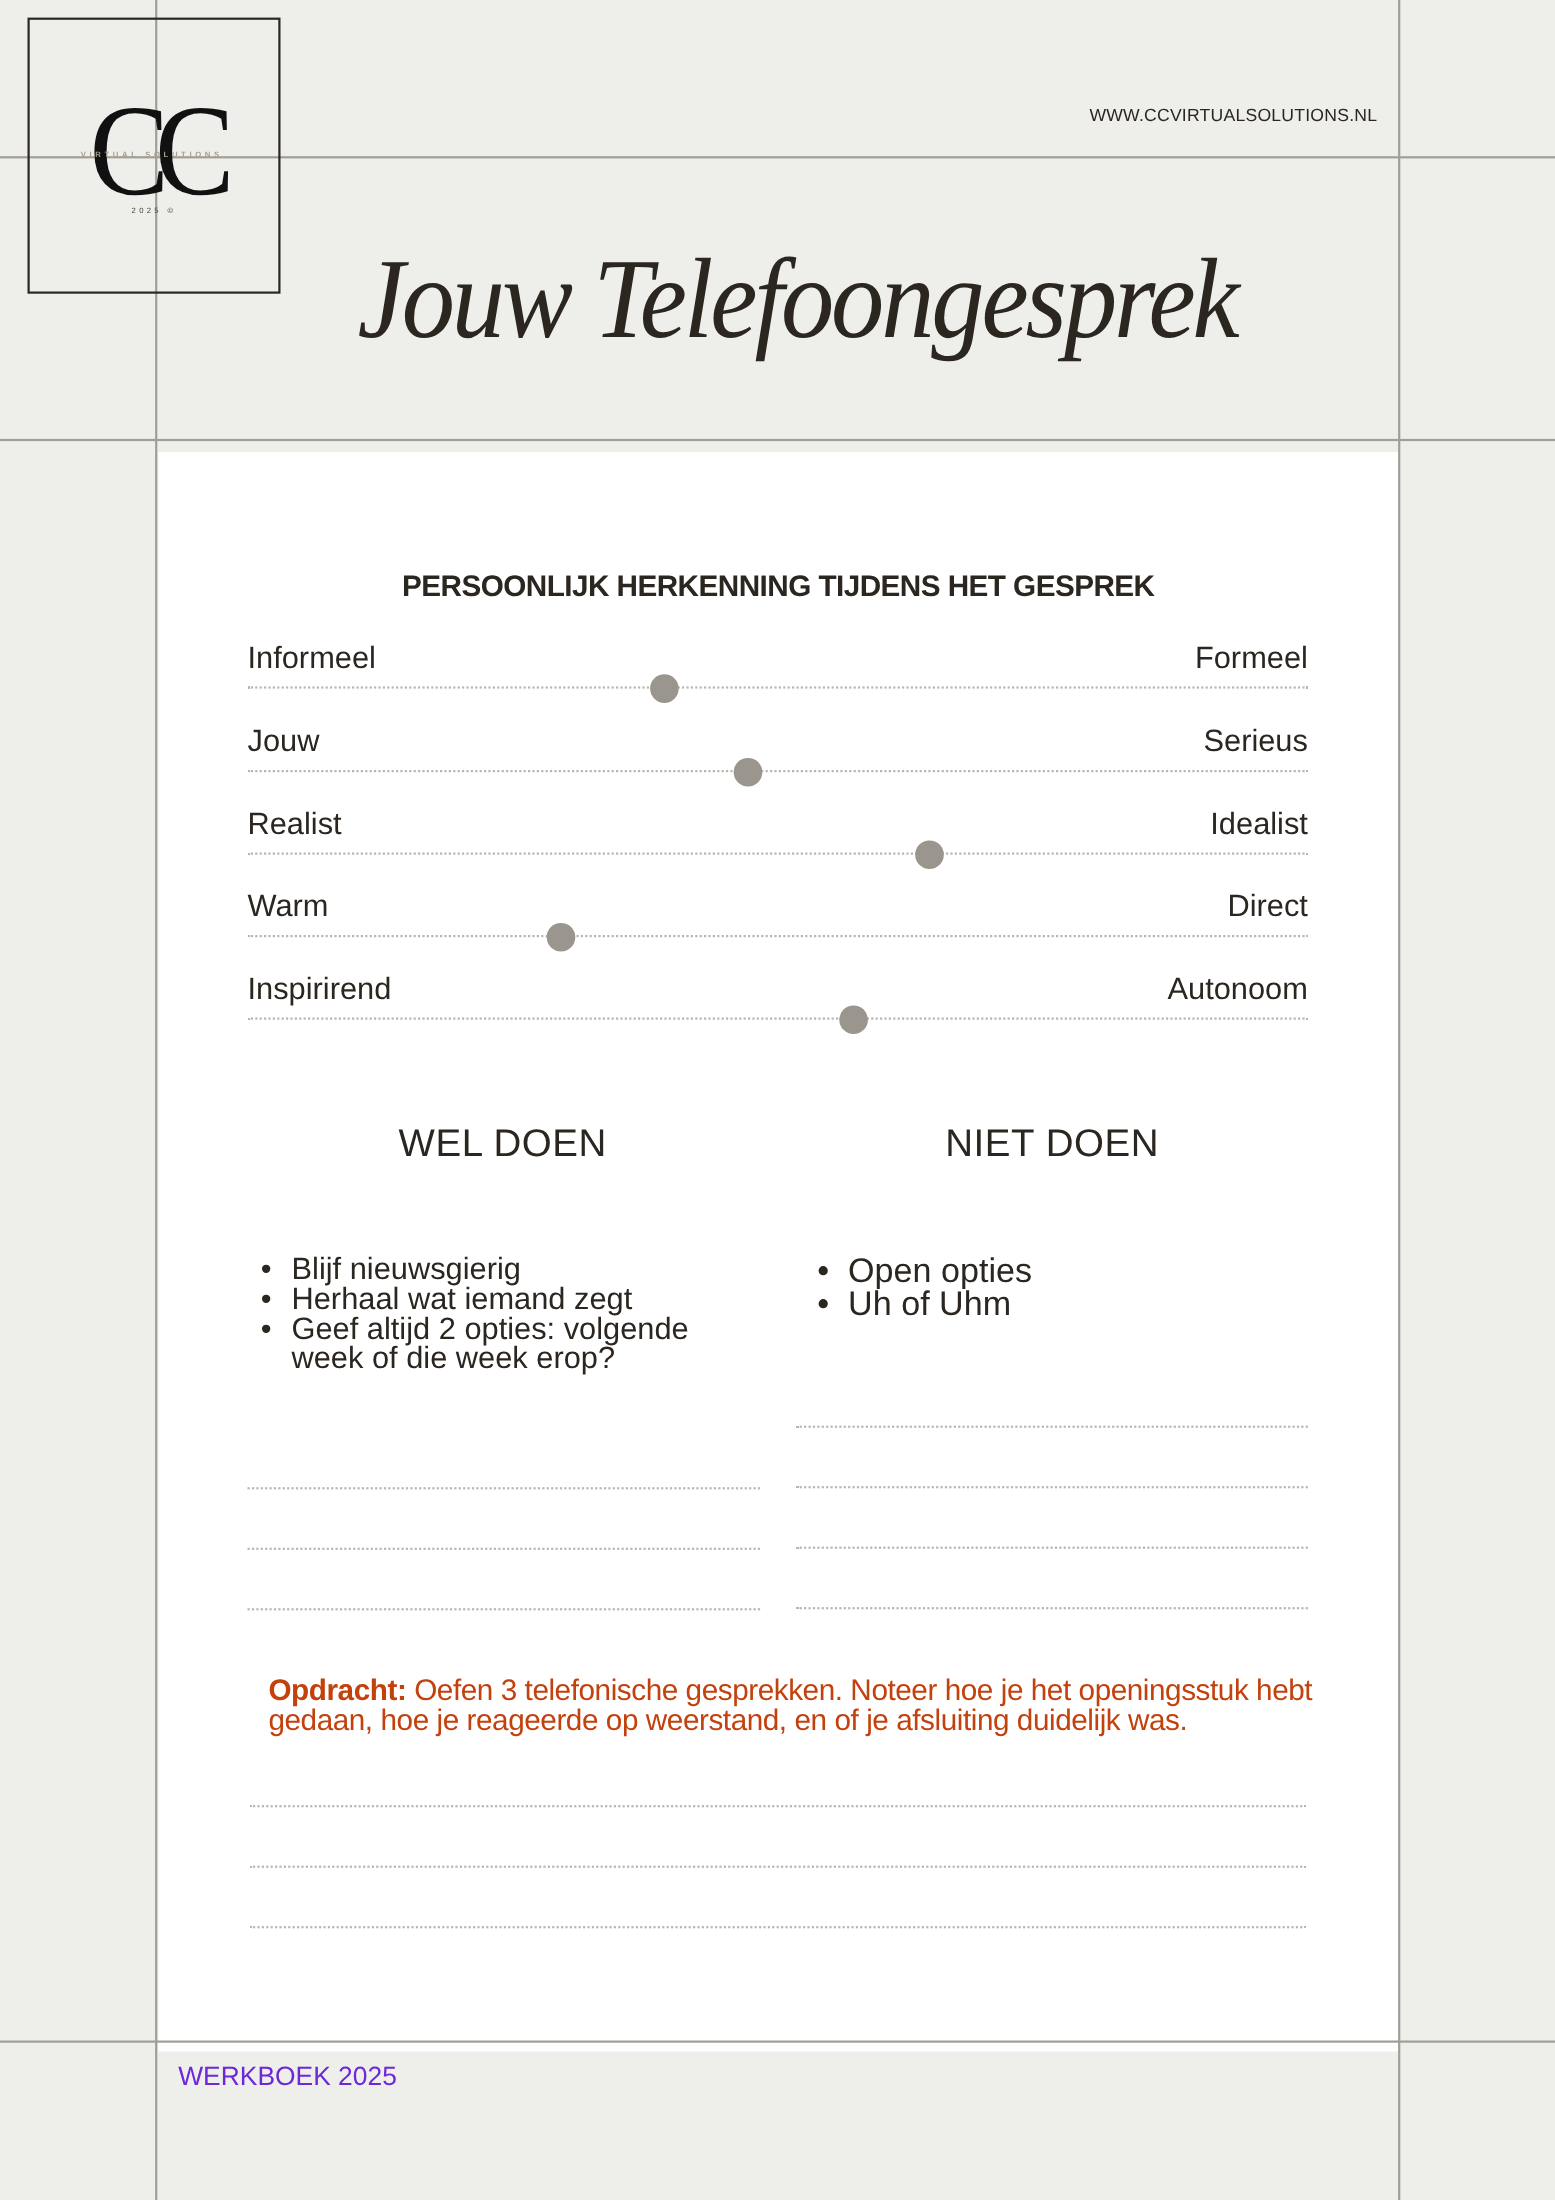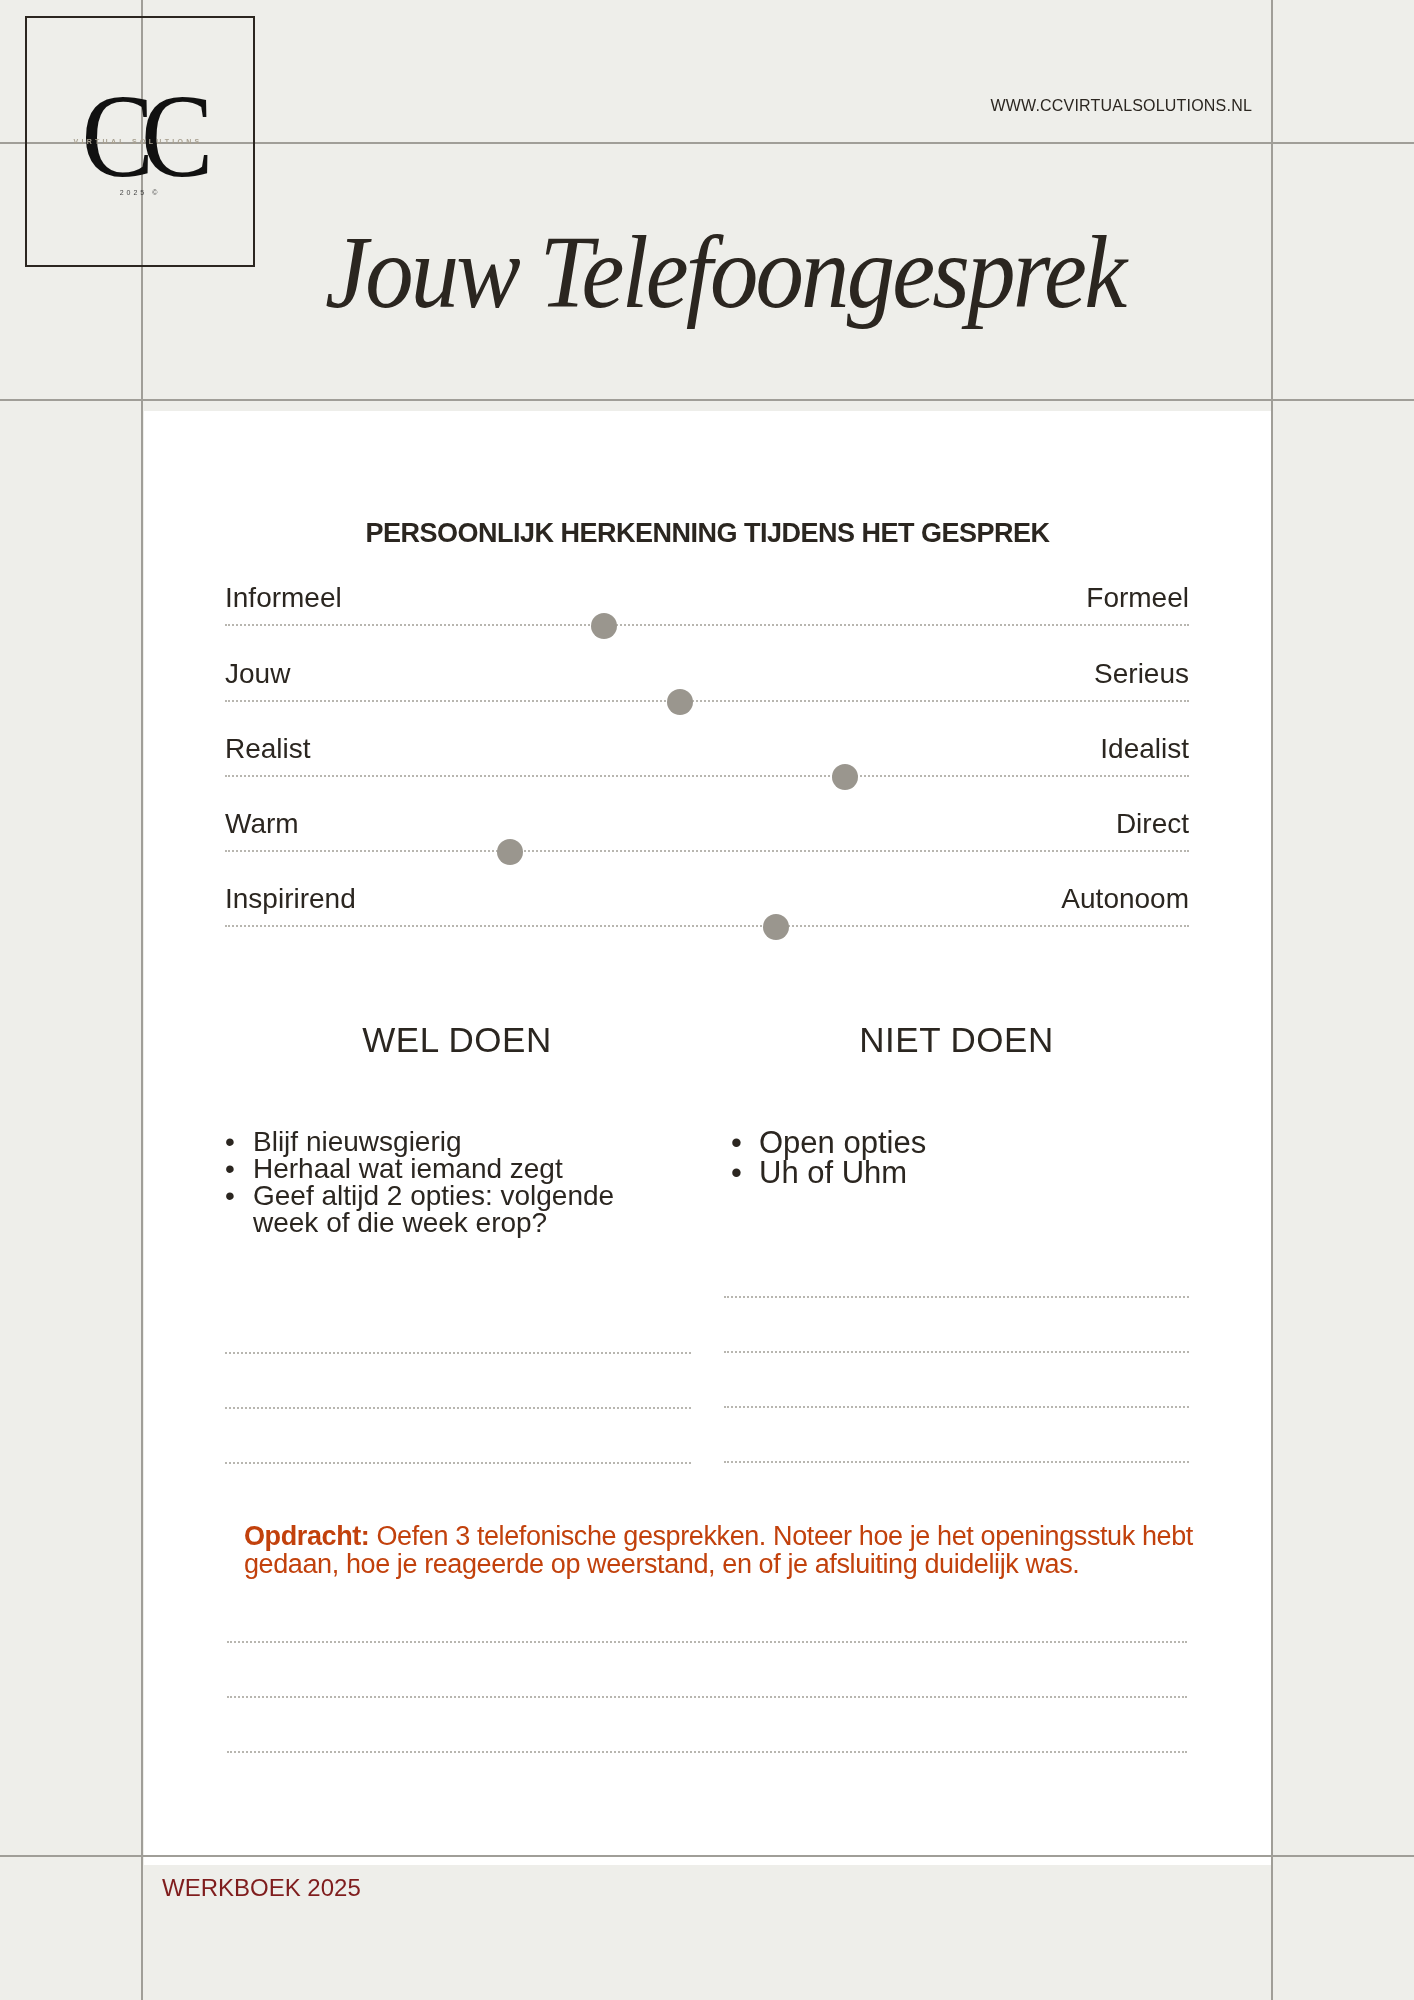--- a/index.html
+++ b/index.html
@@ -15,29 +15,29 @@
   .website { position:absolute; left:870px; top:97px; width:382px; text-align:right; font-size:16px; color:#2b2620; letter-spacing:0.2px; }
   .title { position:absolute; left:325px; top:212px; width:770px; font-family:"Liberation Serif","DejaVu Serif",serif; font-style:italic; font-size:104px; line-height:120px; color:#2b2620; letter-spacing:-3px; transform:scaleX(0.93); transform-origin:left; white-space:nowrap; }
   .heading { position:absolute; left:144px; width:1127px; top:490px; text-align:center; font-weight:bold; font-size:27px; color:#2b2620; letter-spacing:-0.5px;margin-top:28px; }
   .scale-row { position:absolute; left:225px; width:964px; height:40px; }
   .scale-left, .scale-right { position:absolute; bottom:12px; font-size:28px; color:#2b2620; }
   .scale-left { left:0; }
   .scale-right { right:0; }
   .scale-line { position:absolute; left:0; right:0; bottom:0; border-top:2px dotted #b8b6b0; height:0; }
   .scale-dot { position:absolute; bottom:-13px; width:26px; height:26px; margin-left:-13px; border-radius:50%; background:#9a968e; }
   .col-title { position:absolute; top:1020px; font-size:35px; color:#2b2620; text-align:center; letter-spacing:0.5px; }
-  ul.list { position:absolute; margin:0; padding:0; list-style:none; }
+  ul.list { position:absolute; margin:12px; padding:0; list-style:none; }
   ul.list li { position:relative; padding-left:28px; }
   ul.list li::before { content:"\2022"; position:absolute; left:0; top:0; }
   .list-left { left:225px; top:1128px; width:440px; font-size:28px; line-height:27px; }
   .list-right { left:731px; top:1128px; width:440px; font-size:31px; line-height:30px; }
   .write-line { position:absolute; height:0; border-top:2px dotted #b8b6b0; }
   .assignment { position:absolute; left:244px; top:1522px; width:960px; font-size:27px; line-height:28px; color:#c2410c; letter-spacing:-0.4px; }
   .assignment b { font-weight:bold; }
-  .footer { position:absolute; left:162px; top:1874px; font-size:24px; color:#7f1d1d; }
+  .footer { position:absolute; left:162px; top:1874px; font-size:24px; color:#6d28d9; }
 </style>
 </head>
 <body>
 
 <div class="panel"></div>
 
 <div class="vline" style="left:141px"></div>
 <div class="vline" style="left:1271px"></div>
 <div class="hline" style="top:142px"></div>
 <div class="hline" style="top:399px"></div>

